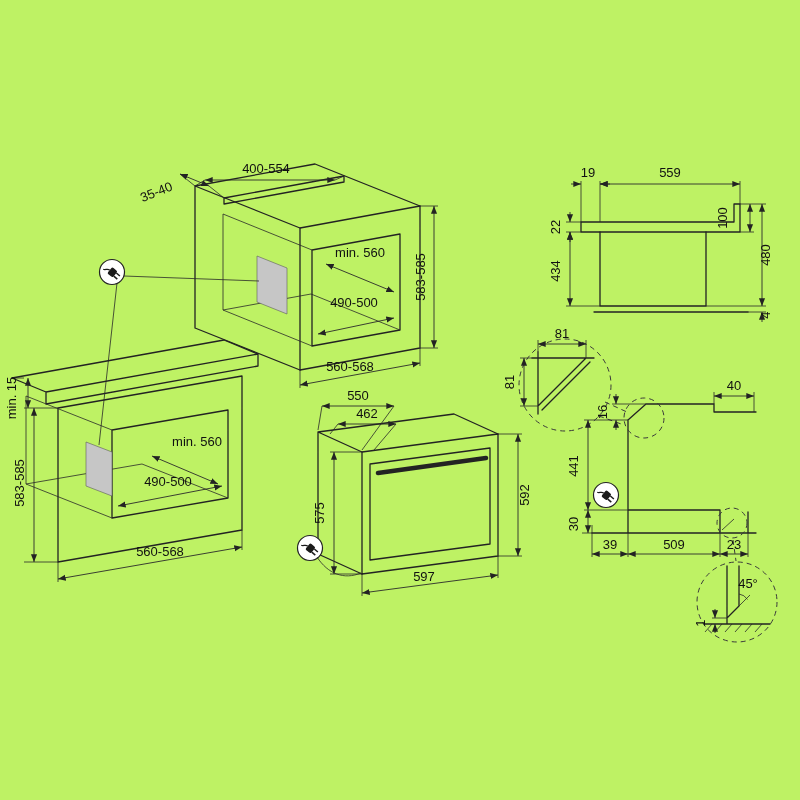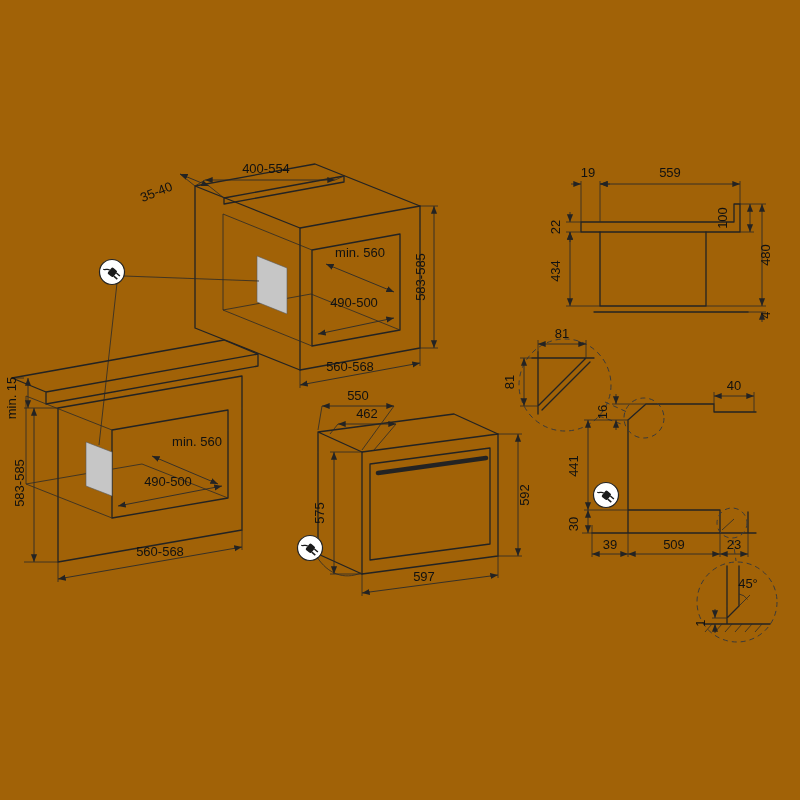--- a/index.html
+++ b/index.html
@@ -1,16 +1,16 @@
 <!DOCTYPE html>
 <html><head>
 <meta charset="utf-8">
 <style>
   html,body{margin:0;padding:0;background:#fff;}
-  .stage{width:800px;height:800px;position:relative;background:#a16207;overflow:hidden;}
+  .stage{width:800px;height:800px;position:relative;background:#bef264;overflow:hidden;}
   svg{position:absolute;left:0;top:0;}
   .ln{stroke:#232323;stroke-width:1.3;fill:none;stroke-linecap:round;stroke-linejoin:round;}
   .thin{stroke:#2a2a2a;stroke-width:.8;fill:none;}
   .dimln{stroke:#2a2a2a;stroke-width:.9;fill:none;}
   .dash{stroke:#3a3a3a;stroke-width:1;fill:none;stroke-dasharray:5 4;}
   .shade{fill:#c6c6c6;stroke:#5a5a5a;stroke-width:.6;}
   text{font-family:"Liberation Sans","DejaVu Sans",sans-serif;font-size:13px;fill:#111;text-anchor:middle;}
 </style>
 </head>
 <body>

